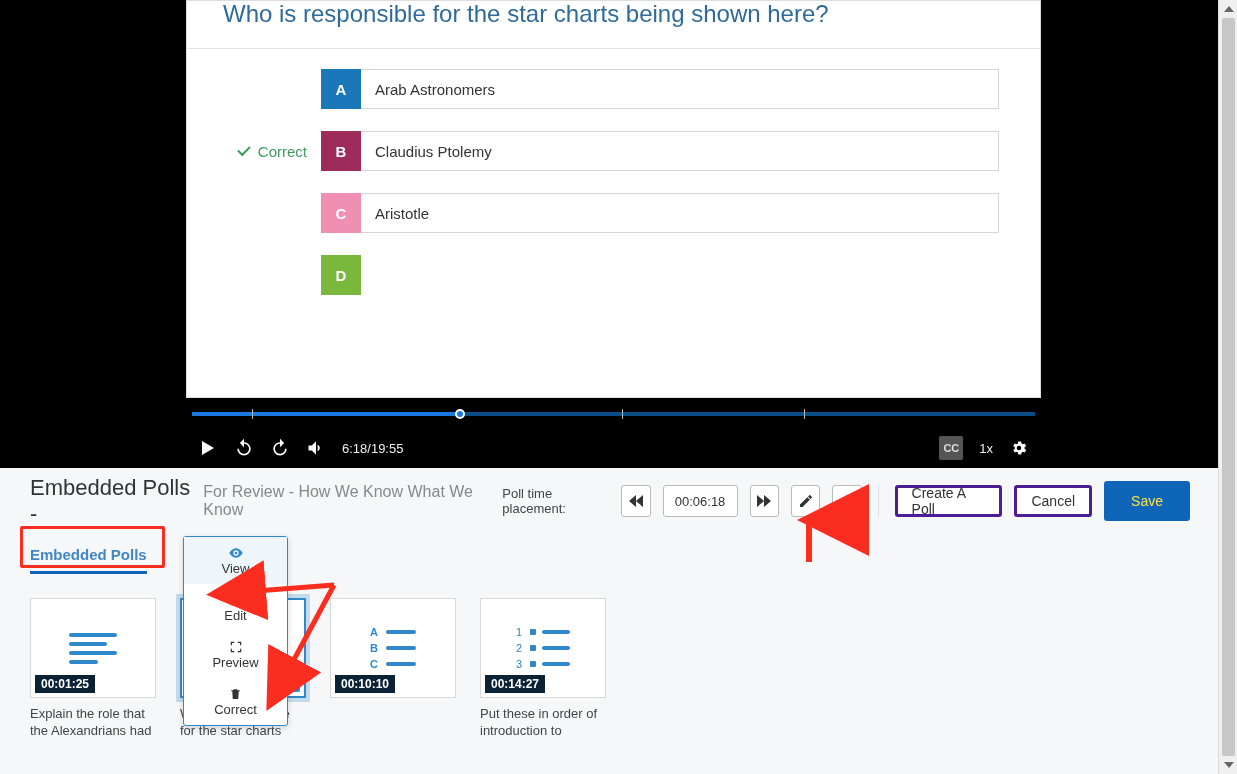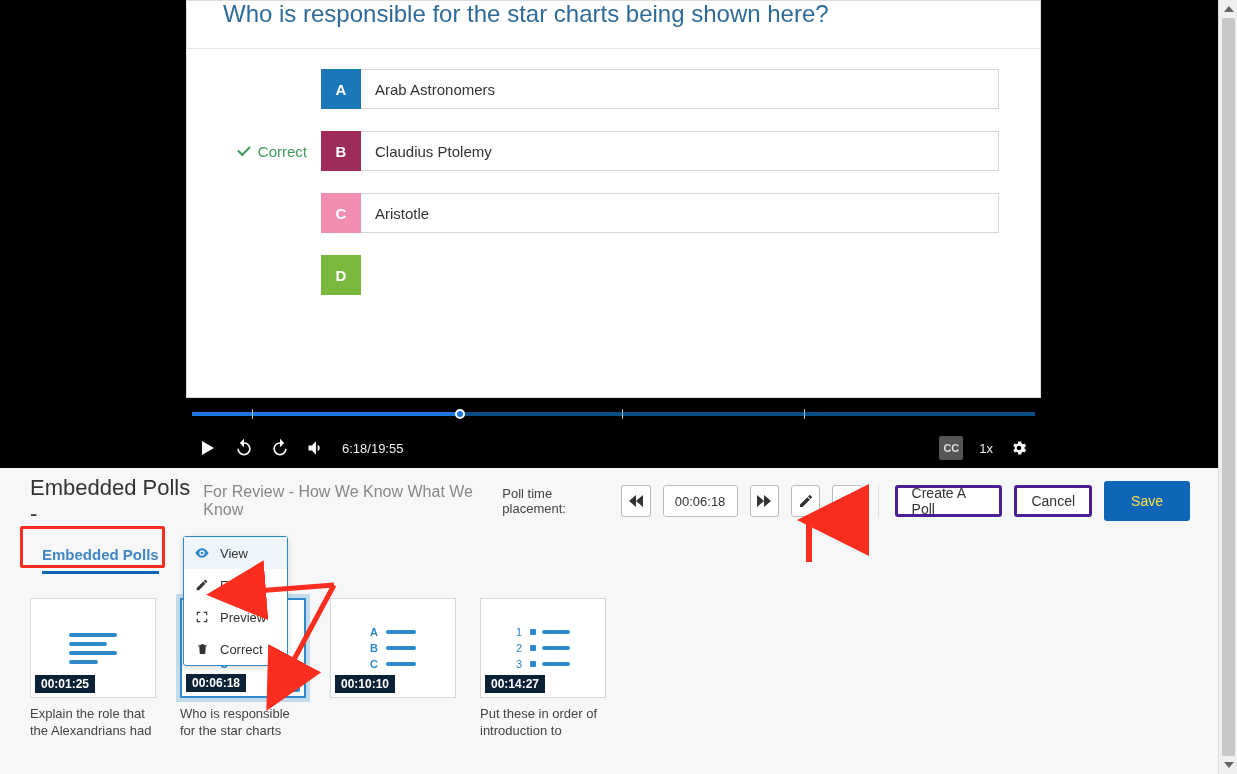--- a/index.html
+++ b/index.html
@@ -40,21 +40,21 @@
 .hdr-title { font-size:22px; color:#333; font-weight:300; }
 .hdr-sub { font-size:16px; color:#888; margin-left:8px; }
 .hdr-right { margin-left:auto; display:flex; align-items:center; gap:12px; }
 .ptp-label { font-size:13px; color:#444; }
 .sq-btn { width:32px; height:32px; border:1px solid #bbb; background:#fff; border-radius:3px; display:flex; align-items:center; justify-content:center; cursor:pointer; }
 .time-box { width:82px; height:32px; border:1px solid #bbb; background:#fff; border-radius:3px; display:flex; align-items:center; justify-content:center; font-size:13px; color:#333; }
 .vsep { width:1px; height:32px; background:#ddd; margin:0 4px; }
 .btn { height:32px; padding:0 14px; border:3px solid #4c1d95; background:#fff; border-radius:3px; display:flex; align-items:center; font-size:14px; color:#333; cursor:pointer; }
 .btn.primary { background:#0f66b8; border-color:#0f66b8; color:#fde047; font-weight:400; padding:17px 24px; }
 
-.tabs-row { display:flex; align-items:flex-end; height:40px; padding-left:42px; gap:30px; position:relative; border-bottom:none; }
+.tabs-row { display:flex; align-items:flex-end; height:40px; padding-left:30px; gap:30px; position:relative; border-bottom:none; }
 .tab { font-size:15px; color:#444; padding-bottom:8px; cursor:pointer; }
 .tab.active { color:#4286c6; font-weight:600; border-bottom:3px solid #0f66b8; }
 .red-box { position:absolute; border:3px solid #fa2d1f; border-radius:2px; pointer-events:none; }
 
 .cards { display:flex; gap:24px; padding:24px 0 0 30px; }
 .card { width:126px; }
 .thumb { width:126px; height:100px; background:#fff; border:1px solid #d8d8d8; position:relative; display:flex; align-items:center; justify-content:center; cursor:pointer; }
 .thumb.selected { border:2px solid #2f88c9; box-shadow:0 0 0 4px rgba(47,136,201,0.25); }
 .ts-badge { position:absolute; left:4px; bottom:4px; background:#0b2136; color:#fff; font-size:12px; padding:2px 6px; font-weight:700; }
 .more-dots { position:absolute; right:4px; bottom:4px; width:20px; height:20px; background:#2f88c9; color:#fff; display:flex; align-items:center; justify-content:center; font-size:14px; cursor:pointer; border-radius:2px; }
@@ -66,21 +66,21 @@
 .tl.s { width:60%; }
 .mc-row { display:flex; align-items:center; gap:6px; margin:4px 0; }
 .mc-l { font-size:11px; color:#2f88c9; width:10px; font-weight:600; }
 .mc-b { height:4px; width:30px; background:#2f88c9; border-radius:2px; }
 .ord-row { display:flex; align-items:center; gap:6px; margin:4px 0; }
 .ord-n { font-size:11px; color:#2f88c9; width:8px; }
 .ord-d { width:6px; height:6px; background:#2f88c9; border-radius:1px; }
 .ord-b { height:4px; width:28px; background:#2f88c9; border-radius:2px; }
 
 .context-menu { position:absolute; width:105px; background:#fff; border:1px solid #2f88c9; border-radius:3px; box-shadow:0 2px 6px rgba(0,0,0,0.15); z-index:20; }
-.cm-item { display:flex; align-items:center; gap:10px; padding:8px 10px; font-size:13px; color:#333; cursor:pointer; }
+.cm-item { display:flex; align-items:center; padding:8px 10px; font-size:13px; color:#333; cursor:pointer;flex-direction:column; }
 .cm-item.highlight { background:#eef6fc; }
 .cm-ico { width:16px; height:16px; display:flex; align-items:center; justify-content:center; }
 
 .arrow { position:absolute; pointer-events:none; z-index:30; }
 .arrow svg { overflow:visible; }
 
 .scrollbar { position:absolute; right:0; top:0; width:19px; height:774px; background:#f0f0f0; border-left:1px solid #ddd; }
 .sb-arrow { position:absolute; left:0; width:19px; height:18px; background:#f0f0f0; display:flex; align-items:center; justify-content:center; cursor:pointer; }
 .sb-arrow.up { top:0; }
 .sb-arrow.down { bottom:0; }

